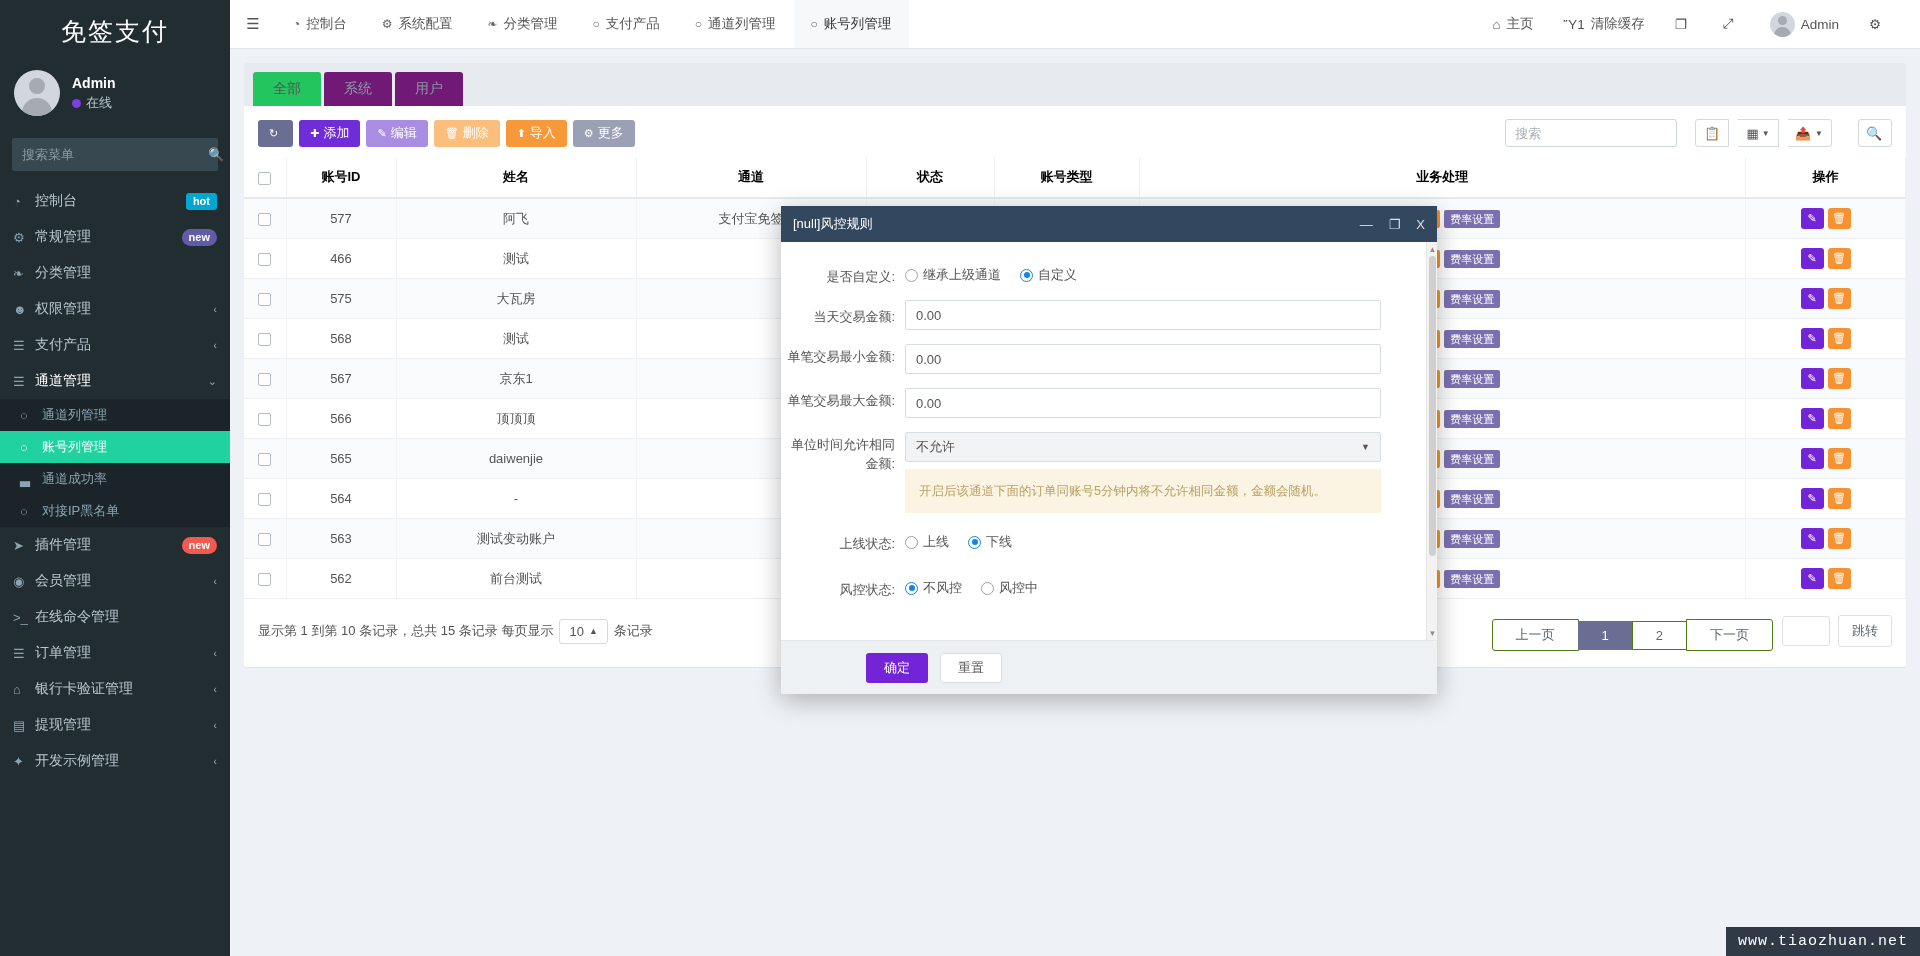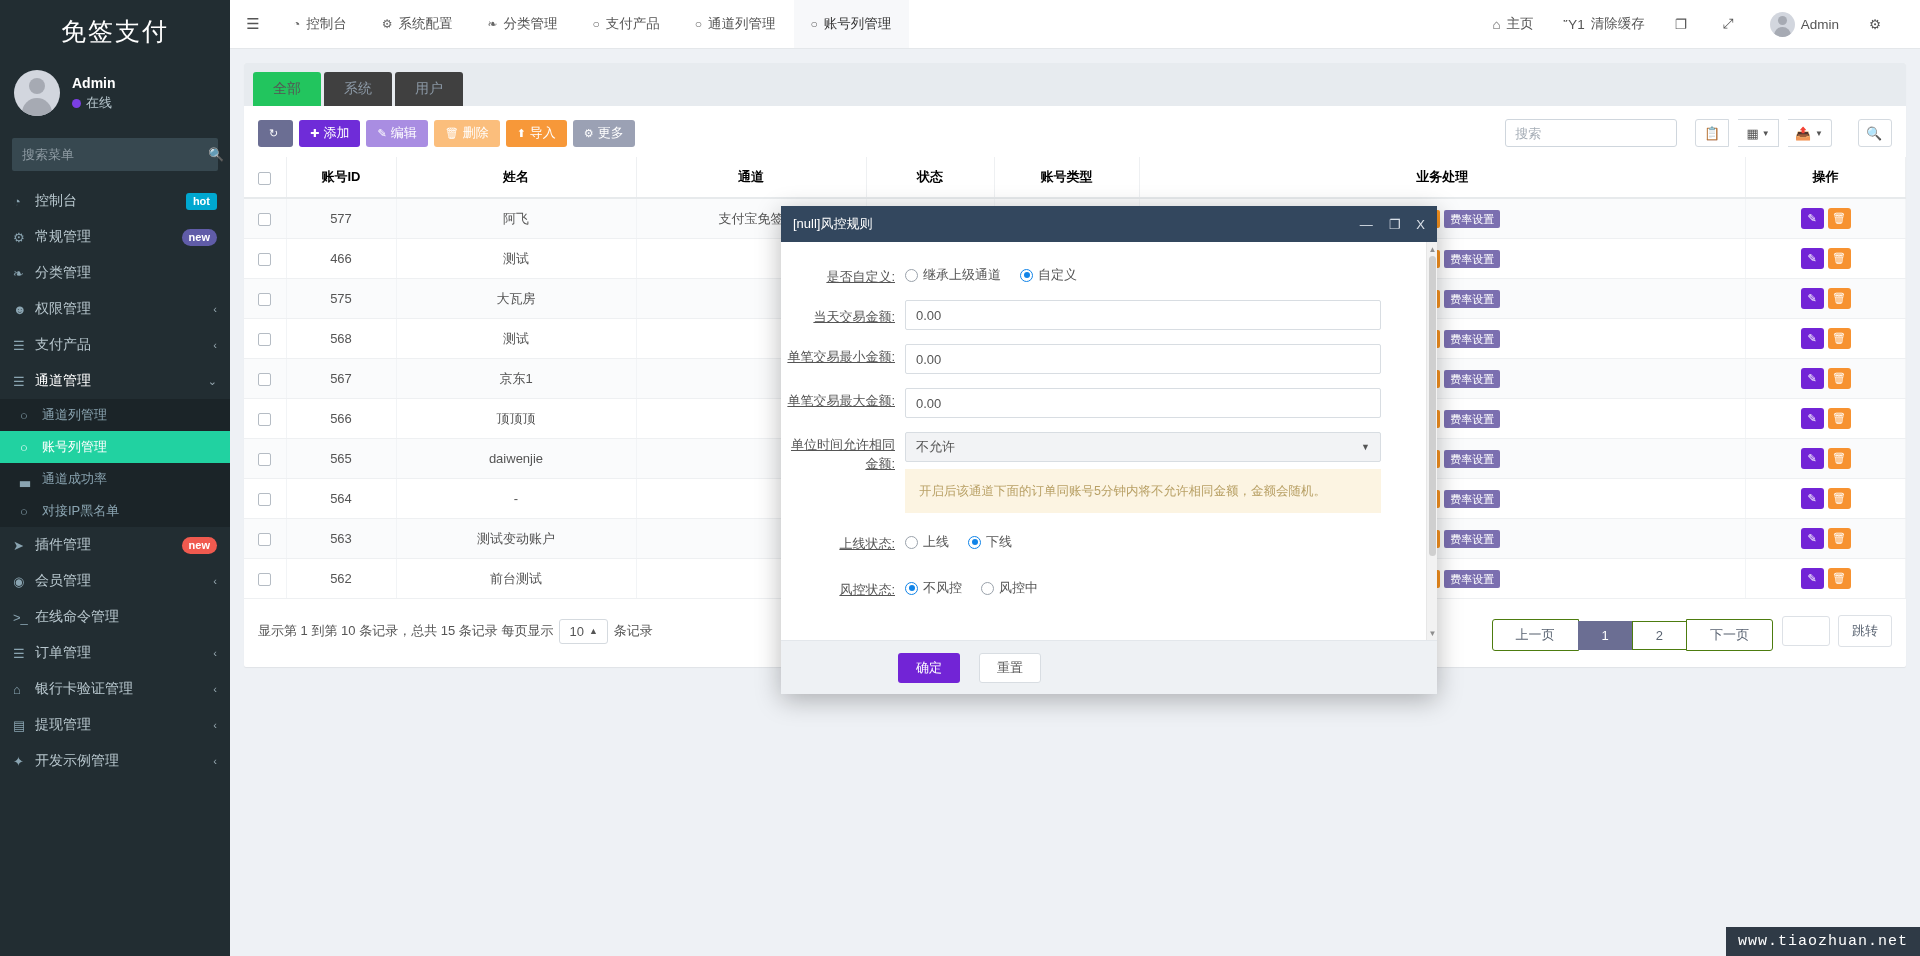--- a/index.html
+++ b/index.html
@@ -104,21 +104,21 @@
   .miniav::before { content:""; position:absolute; width:9px;height:9px;border-radius:50%;background:#a6aab3;left:8px;top:4px;}
   .miniav::after { content:""; position:absolute; width:17px;height:10px;border-radius:9px 9px 0 0;background:#a6aab3;left:4px;top:15px;}
 
   
   #content { padding: 14px 14px 0 14px; height: calc(956px - 49px); }
   .panel { background: #fff; border-radius: 2px; min-height: 560px; box-shadow: 0 1px 1px rgba(0,0,0,.06); }
   .tabstrip {
     background: #e7ebef; padding: 9px 9px 0 9px; display: flex; gap: 3px; border-radius: 2px 2px 0 0;
   }
   .tabitem {
-    padding: 8px 20px; font-size: 14px; color: #8b98a5; background: #404040;
+    padding: 8px 20px; font-size: 14px; color: #8b98a5; background: #701a75;
     border-radius: 3px 3px 0 0; cursor: pointer;
   }
   .tabitem.active { background: #22c55e; color: #555; }
 
   .toolbar { display: flex; align-items: center; padding: 13px 14px 10px 14px; }
   .btn {
     border: 0; border-radius: 3px; color: #fff; font-size: 13px;
     padding: 0 11px; height: 27px; margin-right: 6px; cursor: pointer;
     display: inline-flex; align-items: center; gap: 4px;
     font-family: "Liberation Sans", sans-serif; white-space: nowrap;
@@ -221,21 +221,21 @@
   .mtrack .up, .mtrack .dn {
     position: absolute; left: 1px; width: 9px; height: 10px; color: #8d8d8d; font-size: 8px;
     display: flex; align-items: center; justify-content: center;
   }
   .mtrack .up { top: 2px; } .mtrack .dn { bottom: 2px; }
   .mtrack .thumb { position: absolute; left: 2px; top: 14px; width: 7px; height: 300px; background: #cfcfcf; border-radius: 4px; }
 
   .frow { display: flex; margin-bottom: 14px; }
   .flabel {
     width: 124px; flex: 0 0 124px; text-align: right; font-size: 13px; color: #555;
-    padding-right: 10px; padding-top: 7px; line-height: 19px; text-decoration: underline;
+    padding-right: 10px; padding-top: 7px; line-height: 19px;
   }
   .fctl { flex: 1; padding-right: 46px; }
   .radio-line { display: flex; align-items: center; gap: 7px; padding-top: 6px; font-size: 13px; color: #555; }
   .radio-line .grp { display: inline-flex; align-items: center; gap: 5px; margin-right: 12px; cursor: pointer; }
   .rd { width: 13px; height: 13px; border-radius: 50%; border: 1px solid #9aa2ab; background: #fff; display: inline-block; position: relative; }
   .rd.on { border-color: #1184e8; }
   .rd.on::after { content: ""; position: absolute; inset: 2.5px; border-radius: 50%; background: #1184e8; }
   .note {
     background: #fcf4e2; color: #b8a065; font-size: 12.5px; padding: 13px 14px;
     line-height: 18px; margin-top: 7px;
@@ -246,21 +246,21 @@
     font-family: "Liberation Sans", sans-serif;
   }
   .sel {
     width: 100%; height: 30px; border: 1px solid #d8dde2; border-radius: 2px;
     background: #f2f3f5; display: flex; align-items: center; padding: 0 10px;
     font-size: 13px; color: #555; cursor: pointer;
   }
   .sel .cv { margin-left: auto; font-size: 9px; color: #555; }
   .mfoot {
     height: 54px; background: #eef1f4; border-top: 1px solid #e3e7eb;
-    display: flex; align-items: center; padding-left: 117px; gap: 19px;
+    display: flex; align-items: center; padding-left: 85px; gap: 12px;
   }
   .mbtn {
     border-radius: 3px; font-size: 13px; padding: 0 17px; height: 30px; cursor: pointer;
     font-family: "Liberation Sans", sans-serif; border: 1px solid transparent;
   }
   .mbtn.ok { background: #7224d6; color: #fff; }
   .mbtn.reset { background: #fff; color: #555; border-color: #d8dde2; }
 
   .watermark {
     position: absolute; right: 0; bottom: 0; background: #2f3a46; color: #fff;

